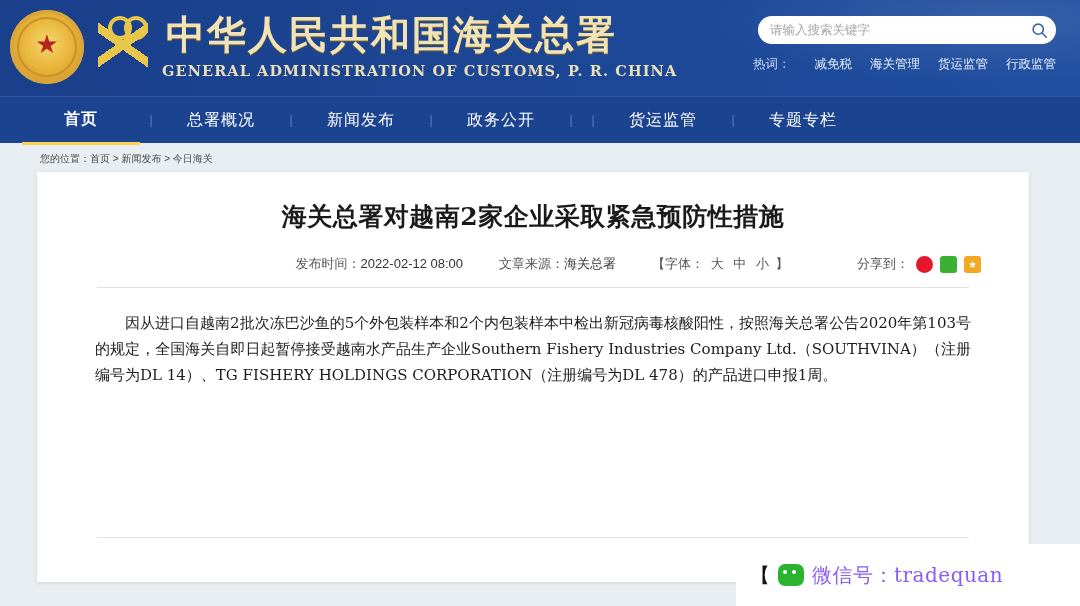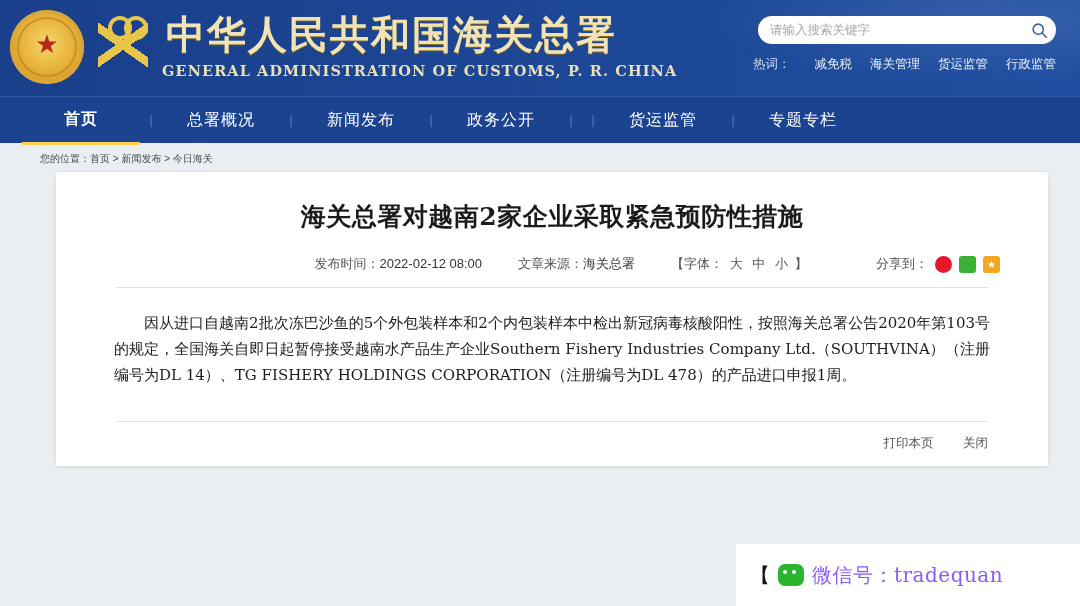--- a/index.html
+++ b/index.html
@@ -102,21 +102,21 @@
 
   
   .crumb{
     height:32px;line-height:32px;font-size:10px;color:#4a4a4a;
     padding-left:40px;background:#e9eef3;
   }
   .crumb a{color:#4a4a4a;text-decoration:none;}
 
   
   .card{
-    position:absolute;left:56px;top:172px;width:992px;height:294px;
+    position:absolute;left:37px;top:172px;width:992px;height:410px;
     background:#fff;box-shadow:0 1px 4px rgba(0,0,0,.10);
   }
   .art-title{
     margin:0;padding:28px 70px 0;text-align:center;
     font-family:"DejaVu Serif","Liberation Serif",serif;
     font-size:25px;font-weight:bold;color:#1a1a1a;letter-spacing:.5px;
   }
   .meta{
     margin-top:22px;padding:0 60px;display:flex;align-items:center;
     font-size:13px;color:#555;justify-content:center;position:relative;

